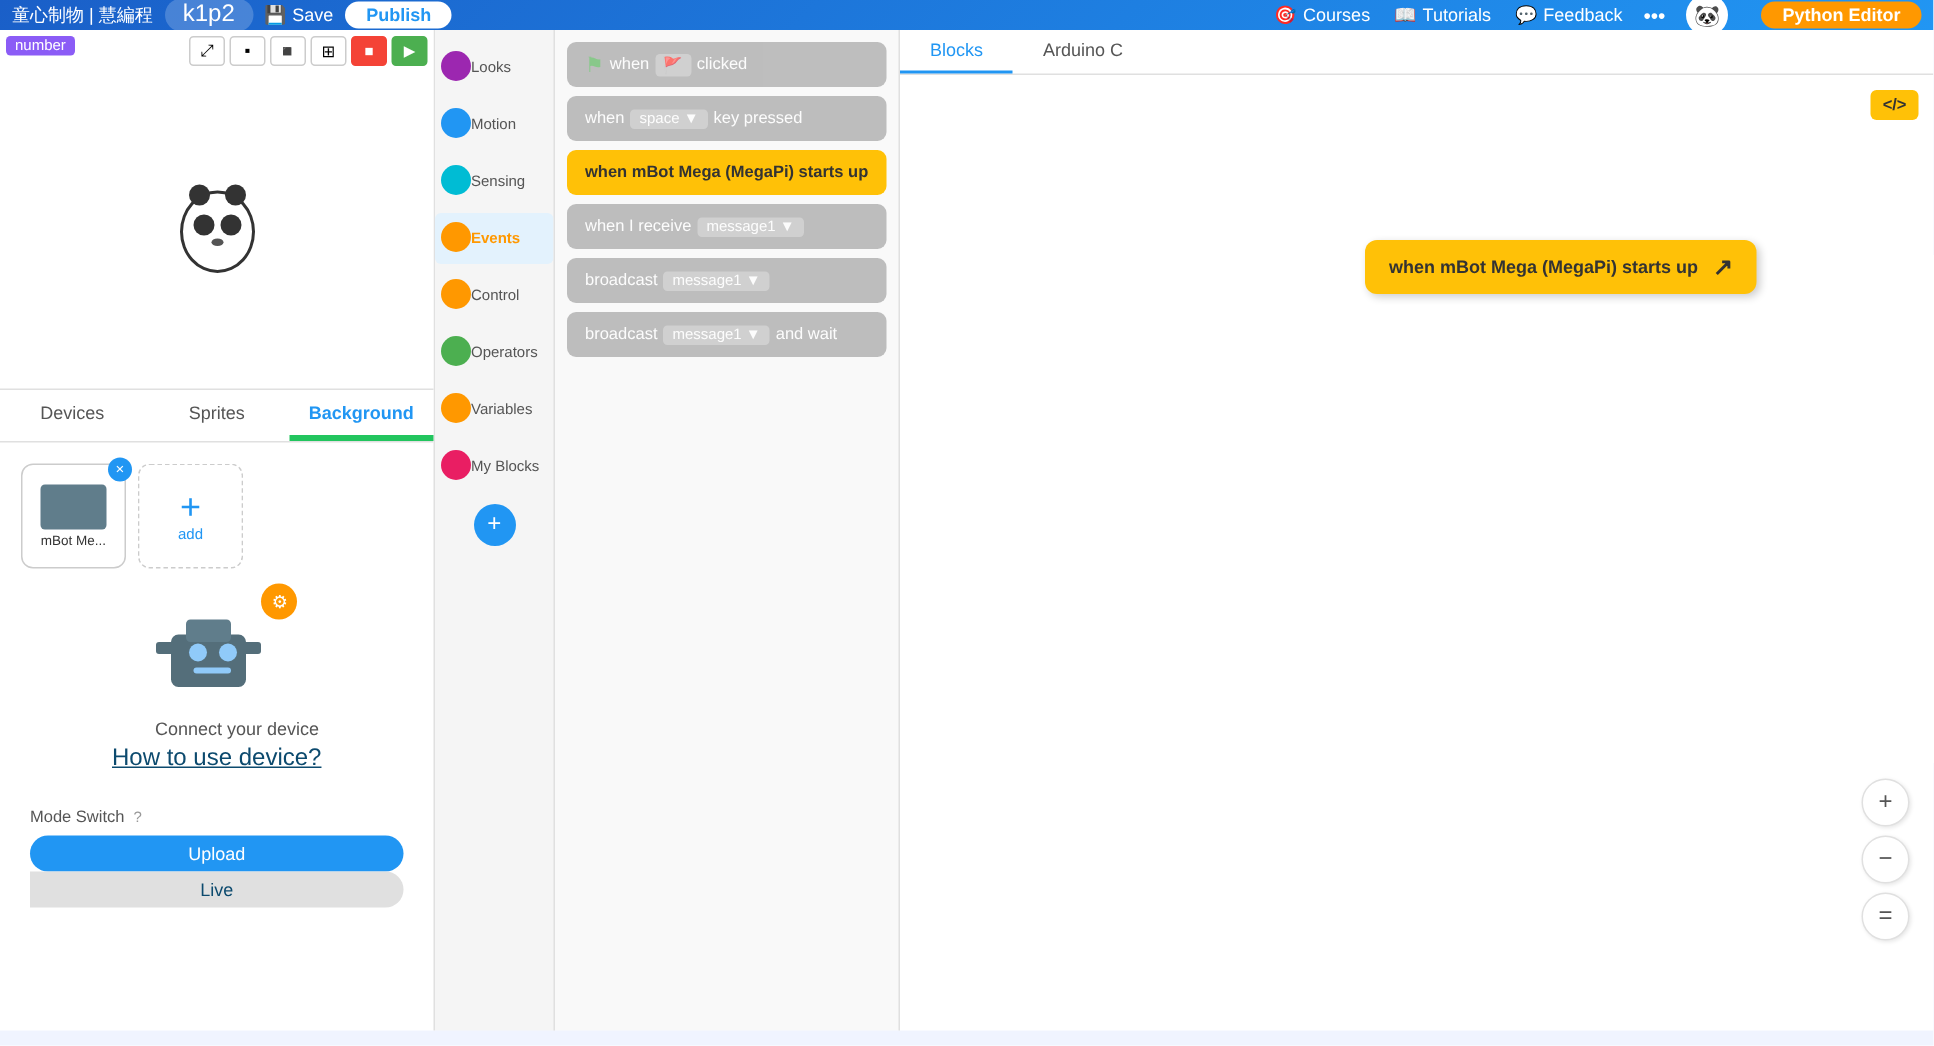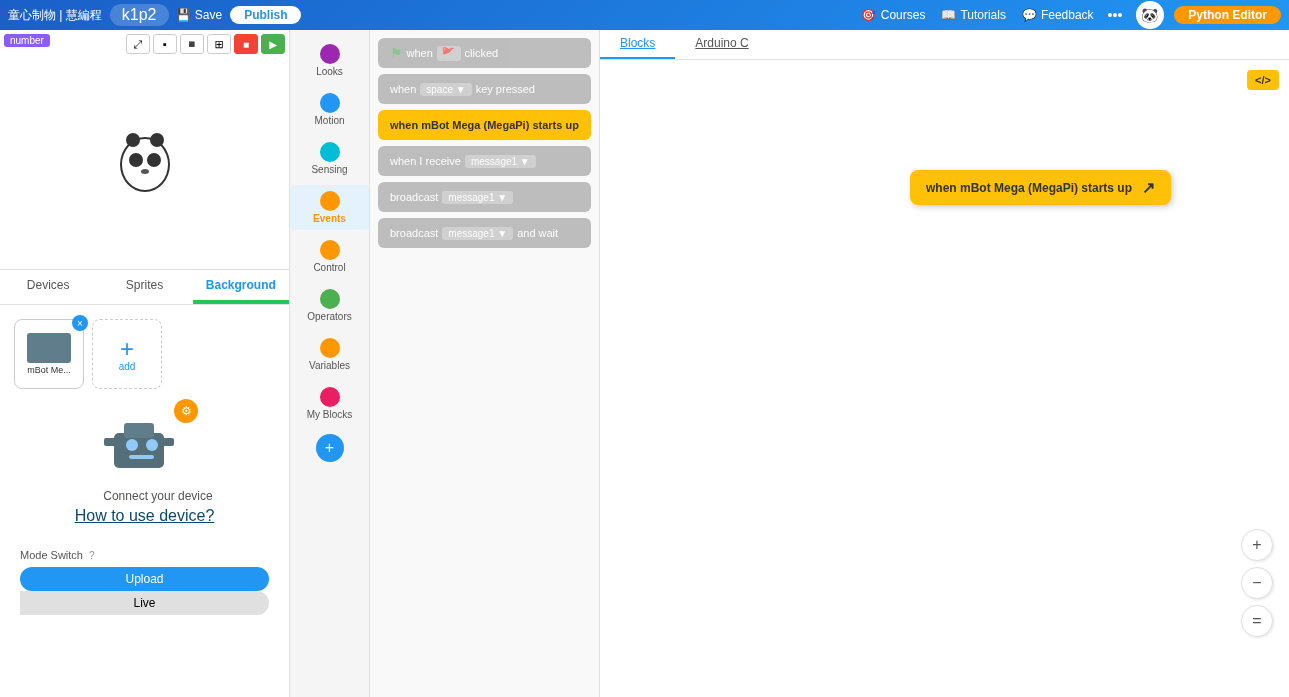--- a/index.html
+++ b/index.html
@@ -1,20 +1,20 @@
 <!DOCTYPE html>
 <html><head>
   <meta charset="utf-8">
   <style>
     * { box-sizing: border-box; margin: 0; padding: 0; }
     body { font-family: 'Arial', sans-serif; width: 1289px; height: 697px; overflow: hidden; background: #f0f4ff; }
 
     
     .top-nav {
-      display: flex; align-items: center; height: 30px;
+      display: flex; align-items: center; height: 20px;
       background: linear-gradient(135deg, #1a5fc8 0%, #2196f3 100%);
       padding: 0 8px; gap: 8px; color: white; font-size: 12px;
     }
     .nav-brand { font-size: 12px; color: white; white-space: nowrap; display: flex; align-items: center; gap: 4px; }
     .nav-save-btn {
       background: transparent; border: none; color: white; cursor: pointer;
       display: flex; align-items: center; gap: 4px; font-size: 12px;
     }
     .nav-publish-btn {
       background: white; color: #2196f3; border: none; border-radius: 14px;
@@ -106,40 +106,40 @@
     .connect-label { font-size: 12px; color: #555; margin-top: 6px; margin-left: 27px; }
     .how-to-link { font-size: 16px; color: #0c4a6e; cursor: pointer; text-decoration: underline; margin-top: 4px; }
 
     .mode-switch-row {
       display: flex; align-items: center; gap: 6px; margin-top: 10px; font-size: 11px; color: #555;
     }
     .mode-help { color: #999; font-size: 10px; cursor: pointer; }
     .mode-buttons { display: flex; gap: 0; margin-top: 6px; flex-direction: column; }
     .mode-btn {
       padding: 5px 18px; font-size: 12px; cursor: pointer; border: none;
-      background: #e0e0e0; color: #000000;
+      background: #e0e0e0; color: #0c4a6e;
     }
     .mode-btn.active { background: #2196f3; color: white; border-radius: 14px; }
     .upload-btn { border-radius: 14px 0 0 14px; }
     .live-btn { border-radius: 0 14px 14px 0; }
 
     .connect-btn {
       background: #2196f3; color: white; border: none; border-radius: 20px;
       padding: 8px 20px; font-size: 13px; cursor: pointer; margin-top: 10px;
       display: flex; align-items: center; gap: 6px; width: 140px; justify-content: center;
     }
 
     
     .block-categories {
       width: 80px; background: #f5f5f5; border-right: 1px solid #e0e0e0;
       display: flex; flex-direction: column; align-items: center; padding: 8px 0;
       gap: 4px; overflow-y: auto;
     }
     .category-item {
-      display: flex; flex-direction: column; align-items: center; cursor: pointer;
+      display: flex; flex-direction: row; align-items: center; cursor: pointer;
       padding: 6px 4px; width: 100%; border-radius: 4px;
     }
     .category-item.active { background: #e3f2fd; }
     .cat-dot { width: 20px; height: 20px; border-radius: 50%; margin-bottom: 2px; }
     .cat-label { font-size: 10px; color: #555; text-align: center; }
     .cat-add-btn {
       width: 28px; height: 28px; background: #2196f3; border-radius: 50%;
       display: flex; align-items: center; justify-content: center; cursor: pointer;
       color: white; font-size: 16px; margin-top: 4px;
     }
@@ -158,21 +158,20 @@
     
     .canvas-area {
       flex: 1; background: white; position: relative; overflow: hidden;
     }
     .canvas-tabs {
       display: flex; border-bottom: 1px solid #e0e0e0; background: white; height: 30px;
     }
     .canvas-tab {
       padding: 6px 20px; font-size: 12px; cursor: pointer; color: #555;
       border-bottom: 2px solid transparent;
-      text-decoration: underline;
     }
     .canvas-tab.active { color: #2196f3; border-bottom: 2px solid #2196f3; }
 
     .canvas-workspace {
       position: relative; width: 100%; height: calc(100% - 30px); overflow: hidden;
     }
 
     
     .canvas-block {
       position: absolute; border-radius: 8px; padding: 8px 16px; font-size: 12px;
@@ -215,21 +214,21 @@
     <span>Tutorials</span>
   </span>
   <span class="nav-link" style="margin-left:8px;">
     <span>💬</span>
     <span>Feedback</span>
   </span>
   <span class="nav-more" style="margin-left:6px;">•••</span>
   <span style="width:28px;height:28px;background:white;border-radius:50%;display:flex;align-items:center;justify-content:center;margin-left:6px;">
     <span style="font-size:14px;">🐼</span>
   </span>
-  <button class="python-editor-btn" style="margin-left:2px;">Python Editor</button>
+  <button class="python-editor-btn" style="margin-left:14px;">Python Editor</button>
 </div>
 
 <div class="main-layout">
 
   <div class="left-panel">
 
     <div class="stage-area">
       <div class="number-badge">number</div>
 
       <div style="position:absolute;top:4px;right:4px;display:flex;gap:3px;">

